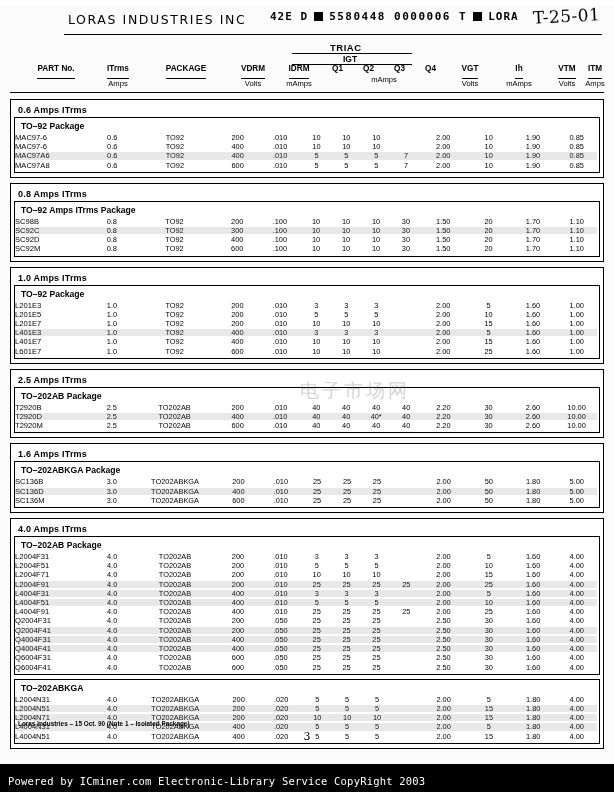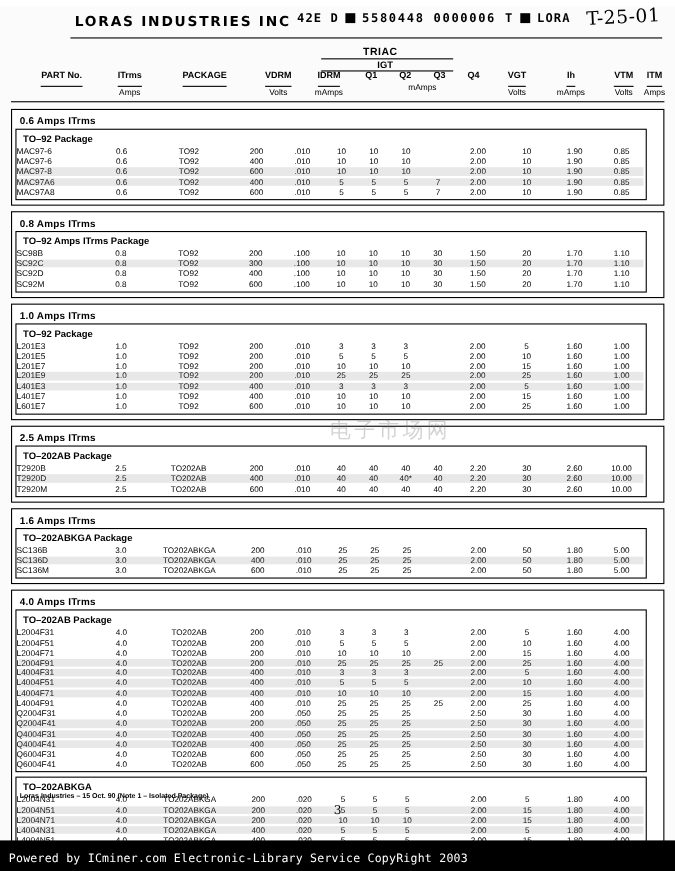--- a/index.html
+++ b/index.html
@@ -19,21 +19,21 @@
   }
   
   .header {
     position: relative;
     height: 34px;
     margin: 6px 8px 0 8px;
   }
   .company {
     position: absolute; left: 60px; top: 6px;
     font-family: "DejaVu Sans", sans-serif;
-    font-weight: bold;
+    font-weight: normal;
     font-size: 12.5px;
     letter-spacing: 1.6px;
   }
   .barcode-block {
     position: absolute; left: 262px; top: 4px;
     display: flex; align-items: center; gap: 6px;
     font-family: "DejaVu Sans Mono", monospace;
     font-size: 11px; font-weight: bold; letter-spacing: 1px;
   }
   .bar-sq {
@@ -88,21 +88,21 @@
   .hcell .u { font-weight: normal; font-size: 7.6px; }
   .hcell .ul { border-bottom: 1px solid #000; padding-bottom: 4px; display:inline-block;}
   .headline-bottom {
     position:absolute; left:0; right:0; top: 50px;
     border-top: 1.5px solid #000;
   }
   
   .group {
     margin: 5px 10px 0 10px;
     border: 1.6px solid #000;
-    padding: 3px 15px 4px 3px;
+    padding: 3px 3px 4px 3px;
     background: #fff;
   }
   .group-title {
     font-size: 9px; font-weight: bold;
     padding: 2px 0 2px 4px;
     letter-spacing: 0.2px;
   }
   .subgroup {
     border: 1px solid #000;
     padding: 1px 0 2px 0;
@@ -281,35 +281,20 @@
                 <td class="q">10</td>
                 <td class="q">10</td>
                 <td class="q">10</td>
                 <td class="q"></td>
                 <td class="vg">2.00</td>
                 <td class="ih">10</td>
                 <td class="vt">1.90</td>
                 <td class="itm">0.85</td>
               </tr>
               <tr class="smudge">
-                <td class="pn">MAC97-8</td>
-                <td class="it">0.6</td>
-                <td class="pk">TO92</td>
-                <td class="vd">600</td>
-                <td class="id">.010</td>
-                <td class="q">10</td>
-                <td class="q">10</td>
-                <td class="q">10</td>
-                <td class="q"></td>
-                <td class="vg">2.00</td>
-                <td class="ih">10</td>
-                <td class="vt">1.90</td>
-                <td class="itm">0.85</td>
-              </tr>
-              <tr class="smudge">
                 <td class="pn">MAC97A6</td>
                 <td class="it">0.6</td>
                 <td class="pk">TO92</td>
                 <td class="vd">400</td>
                 <td class="id">.010</td>
                 <td class="q">5</td>
                 <td class="q">5</td>
                 <td class="q">5</td>
                 <td class="q">7</td>
                 <td class="vg">2.00</td>
@@ -451,35 +436,20 @@
                 <td class="q">10</td>
                 <td class="q">10</td>
                 <td class="q">10</td>
                 <td class="q"></td>
                 <td class="vg">2.00</td>
                 <td class="ih">15</td>
                 <td class="vt">1.60</td>
                 <td class="itm">1.00</td>
               </tr>
               <tr class="smudge">
-                <td class="pn">L201E9</td>
-                <td class="it">1.0</td>
-                <td class="pk">TO92</td>
-                <td class="vd">200</td>
-                <td class="id">.010</td>
-                <td class="q">25</td>
-                <td class="q">25</td>
-                <td class="q">25</td>
-                <td class="q"></td>
-                <td class="vg">2.00</td>
-                <td class="ih">25</td>
-                <td class="vt">1.60</td>
-                <td class="itm">1.00</td>
-              </tr>
-              <tr class="smudge">
                 <td class="pn">L401E3</td>
                 <td class="it">1.0</td>
                 <td class="pk">TO92</td>
                 <td class="vd">400</td>
                 <td class="id">.010</td>
                 <td class="q">3</td>
                 <td class="q">3</td>
                 <td class="q">3</td>
                 <td class="q"></td>
                 <td class="vg">2.00</td>
@@ -717,35 +687,20 @@
                 <td class="it">4.0</td>
                 <td class="pk">TO202AB</td>
                 <td class="vd">400</td>
                 <td class="id">.010</td>
                 <td class="q">5</td>
                 <td class="q">5</td>
                 <td class="q">5</td>
                 <td class="q"></td>
                 <td class="vg">2.00</td>
                 <td class="ih">10</td>
-                <td class="vt">1.60</td>
-                <td class="itm">4.00</td>
-              </tr>
-              <tr class="smudge">
-                <td class="pn">L4004F71</td>
-                <td class="it">4.0</td>
-                <td class="pk">TO202AB</td>
-                <td class="vd">400</td>
-                <td class="id">.010</td>
-                <td class="q">10</td>
-                <td class="q">10</td>
-                <td class="q">10</td>
-                <td class="q"></td>
-                <td class="vg">2.00</td>
-                <td class="ih">15</td>
                 <td class="vt">1.60</td>
                 <td class="itm">4.00</td>
               </tr>
               <tr>
                 <td class="pn">L4004F91</td>
                 <td class="it">4.0</td>
                 <td class="pk">TO202AB</td>
                 <td class="vd">400</td>
                 <td class="id">.010</td>
                 <td class="q">25</td>

